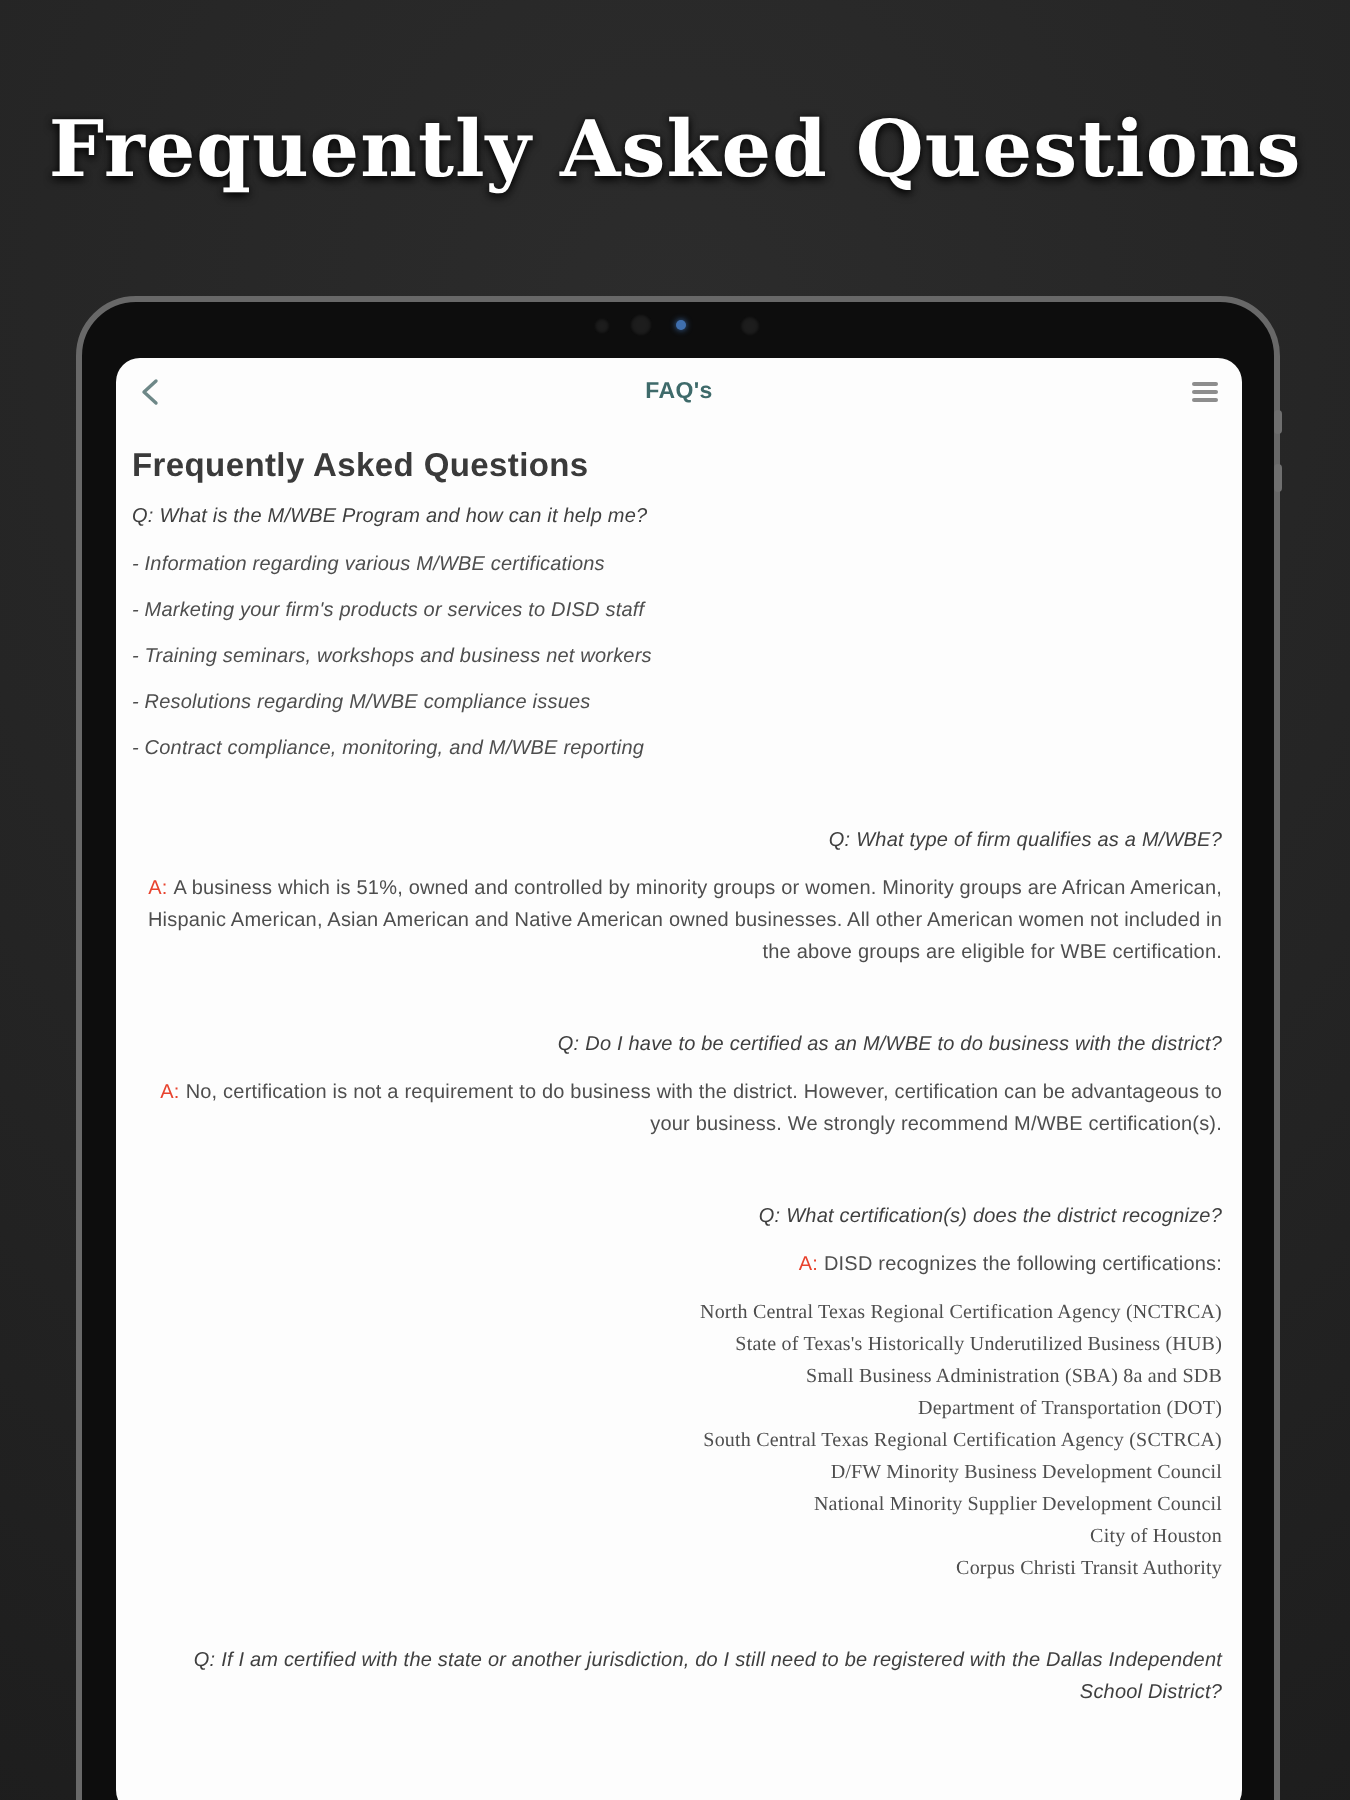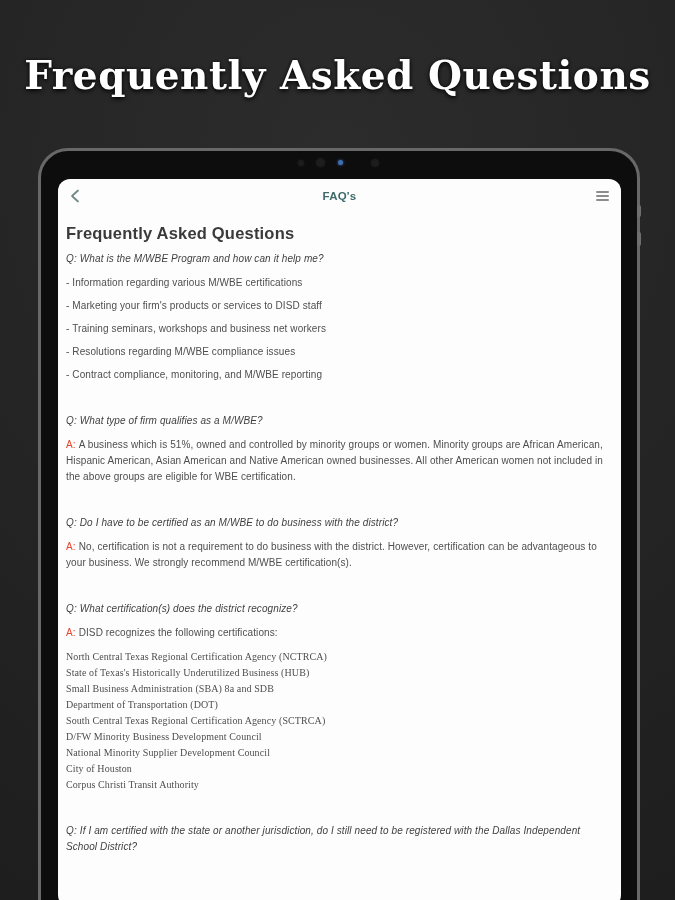--- a/index.html
+++ b/index.html
@@ -36,26 +36,26 @@
   .appbar-title{
     position:absolute;left:0;right:0;text-align:center;color:#3e6a6a;
     font-size:11.5px;font-weight:700;letter-spacing:.2px;
   }
   .back-btn{z-index:1;display:flex;align-items:center;cursor:pointer;}
   .menu-btn{margin-left:auto;z-index:1;display:flex;flex-direction:column;gap:2.6px;cursor:pointer;padding:3px 0;}
   .menu-btn span{display:block;width:13px;height:1.7px;background:#8d8d8d;border-radius:1px;}
   
   .content{padding:0 10px 0 8px;font-size:10px;line-height:16px;color:#4e4e4e;letter-spacing:.1px;}
   .page-title{font-size:16.5px;font-weight:700;color:#3a3a3a;margin:12px 0 10px;letter-spacing:.2px;}
-  .section + .section{margin-top:30px;}
+  .section + .section{margin-top:30px;text-align:right;}
   .q{margin:0 0 8px;font-style:italic;color:#3f3f3f;}
   .q .prefix{margin-right:3px;}
   .answer{margin:8px 0;}
   .a-prefix{color:#e8432e;margin-right:3px;}
-  .bullet{margin:7px 0;}
+  .bullet{margin:7px 0;font-style:italic;}
   .cert{margin:0;font-family:Liberation Serif, serif;}
 </style>
 </head>
 <body>
 
 <div class="hero">
   <div class="hero-title">Frequently Asked Questions</div>
 </div>
 
 <div class="tablet">

